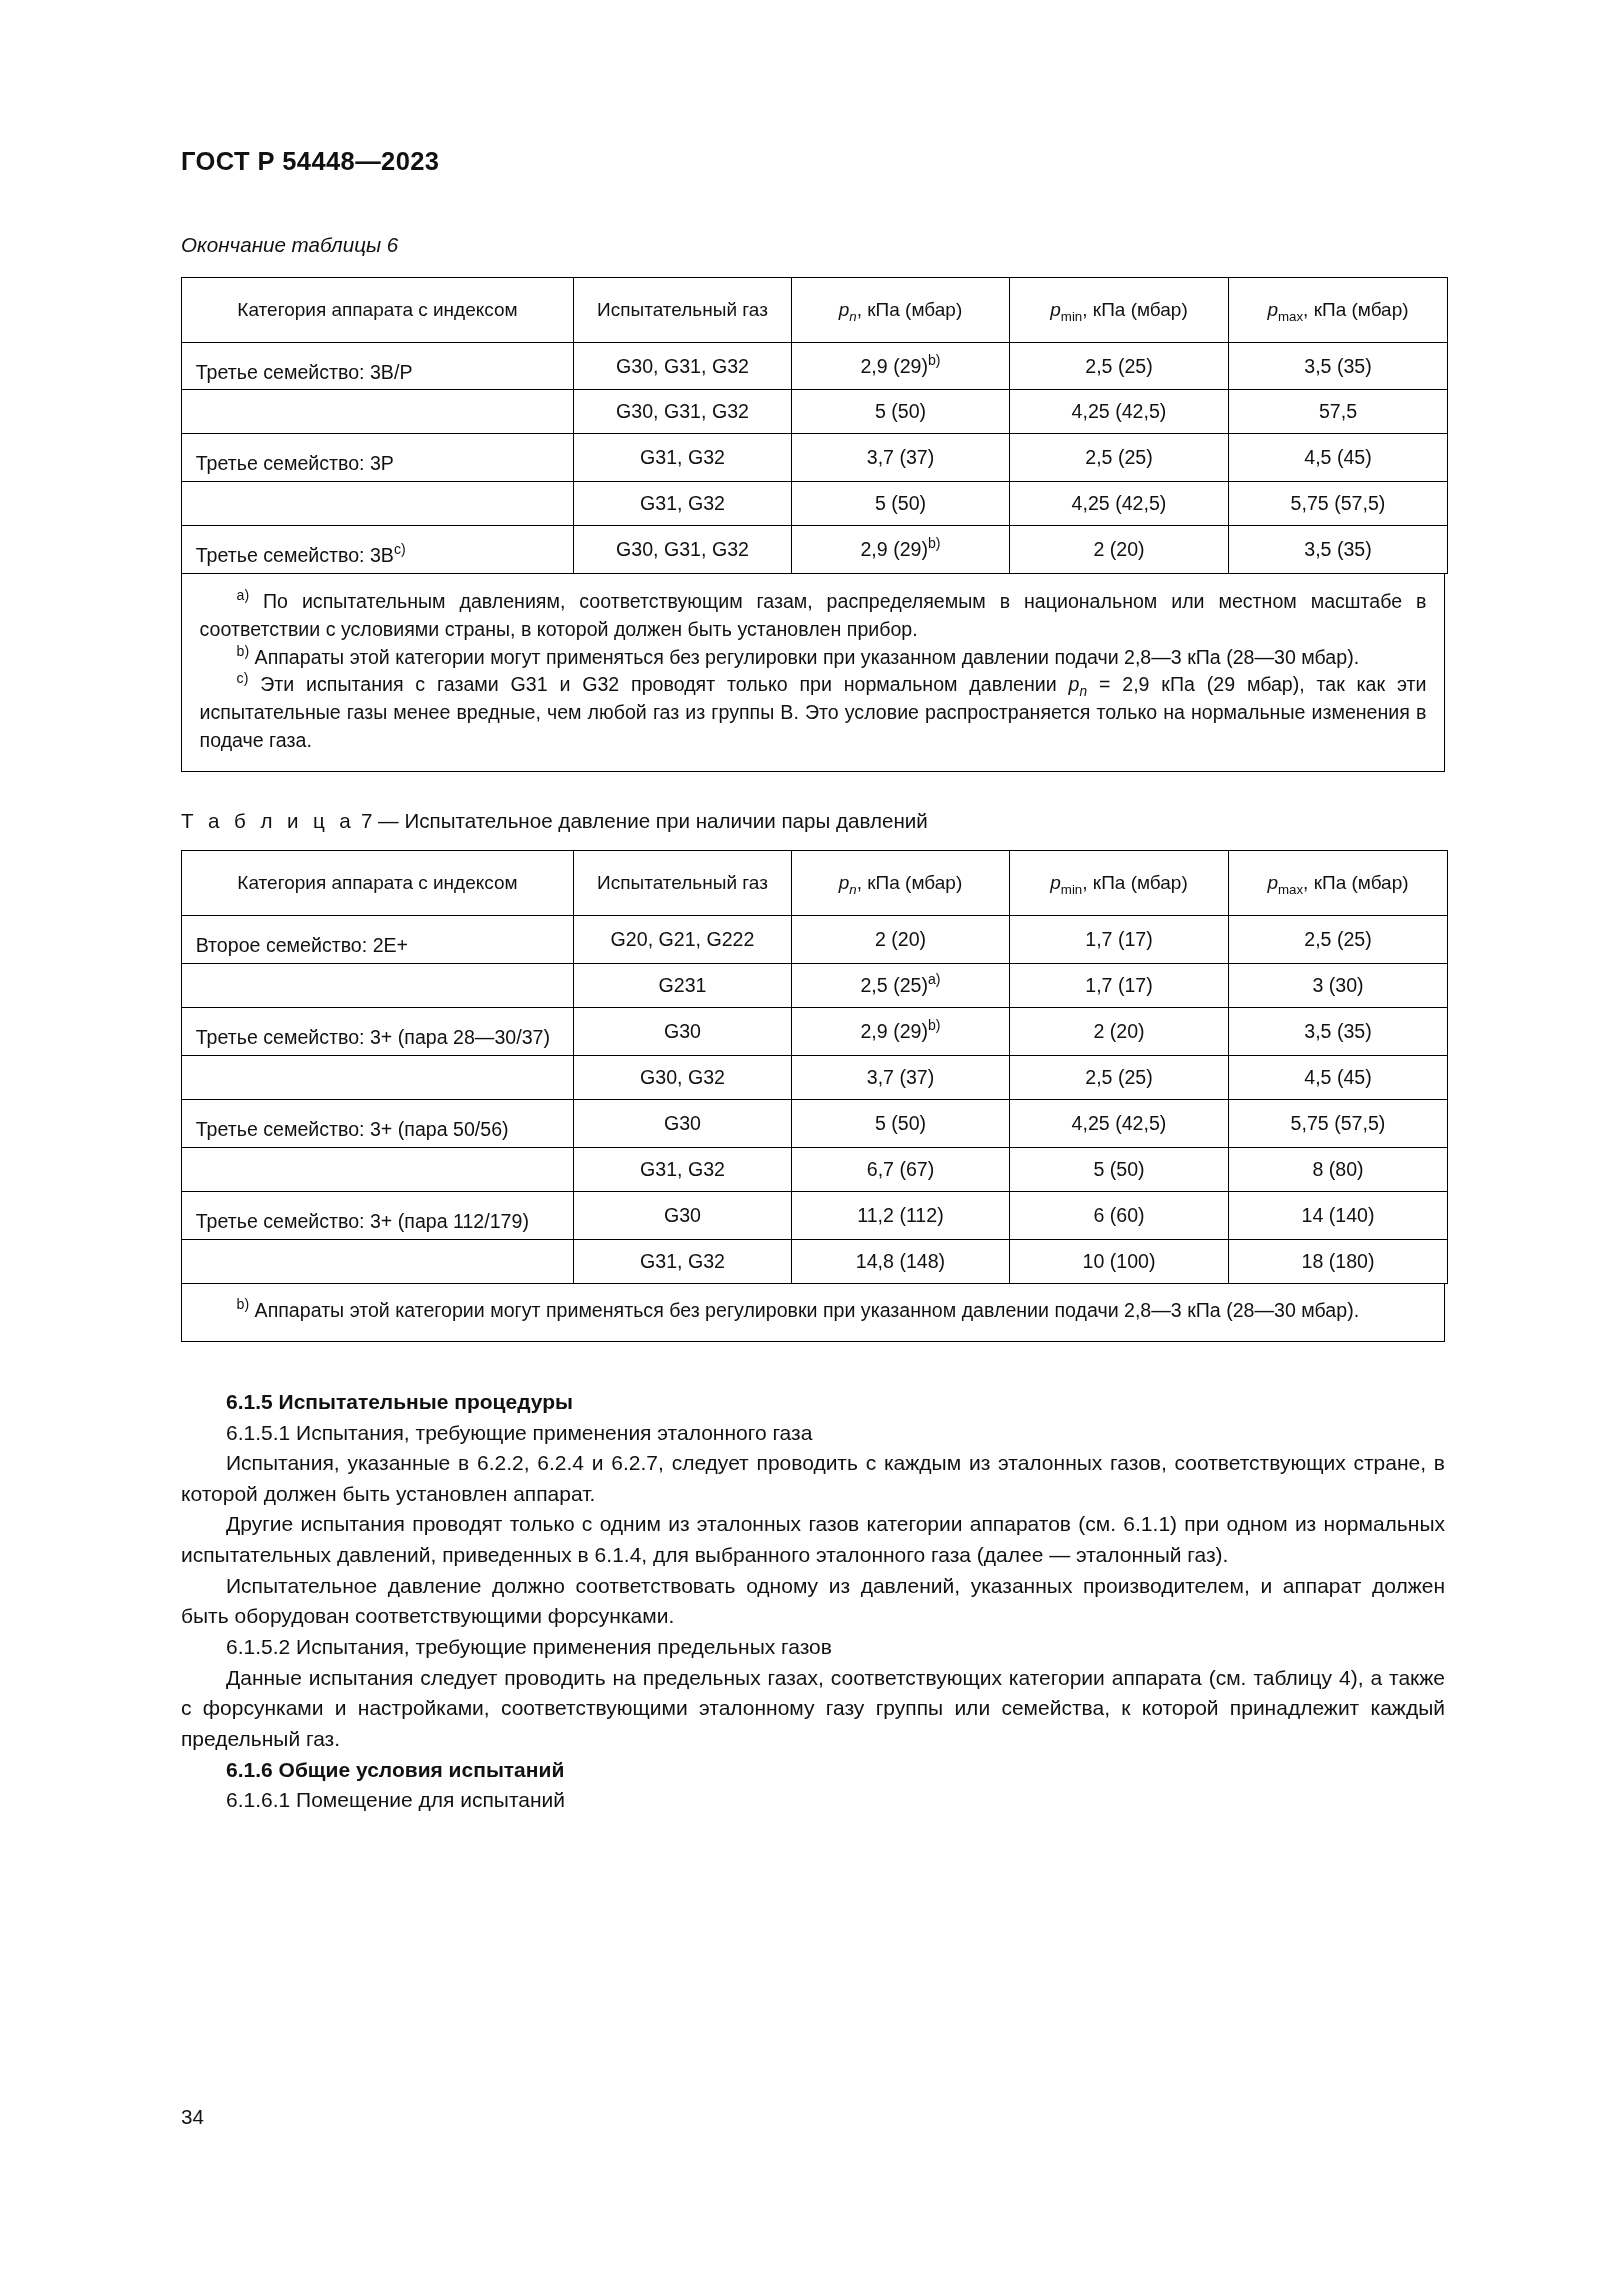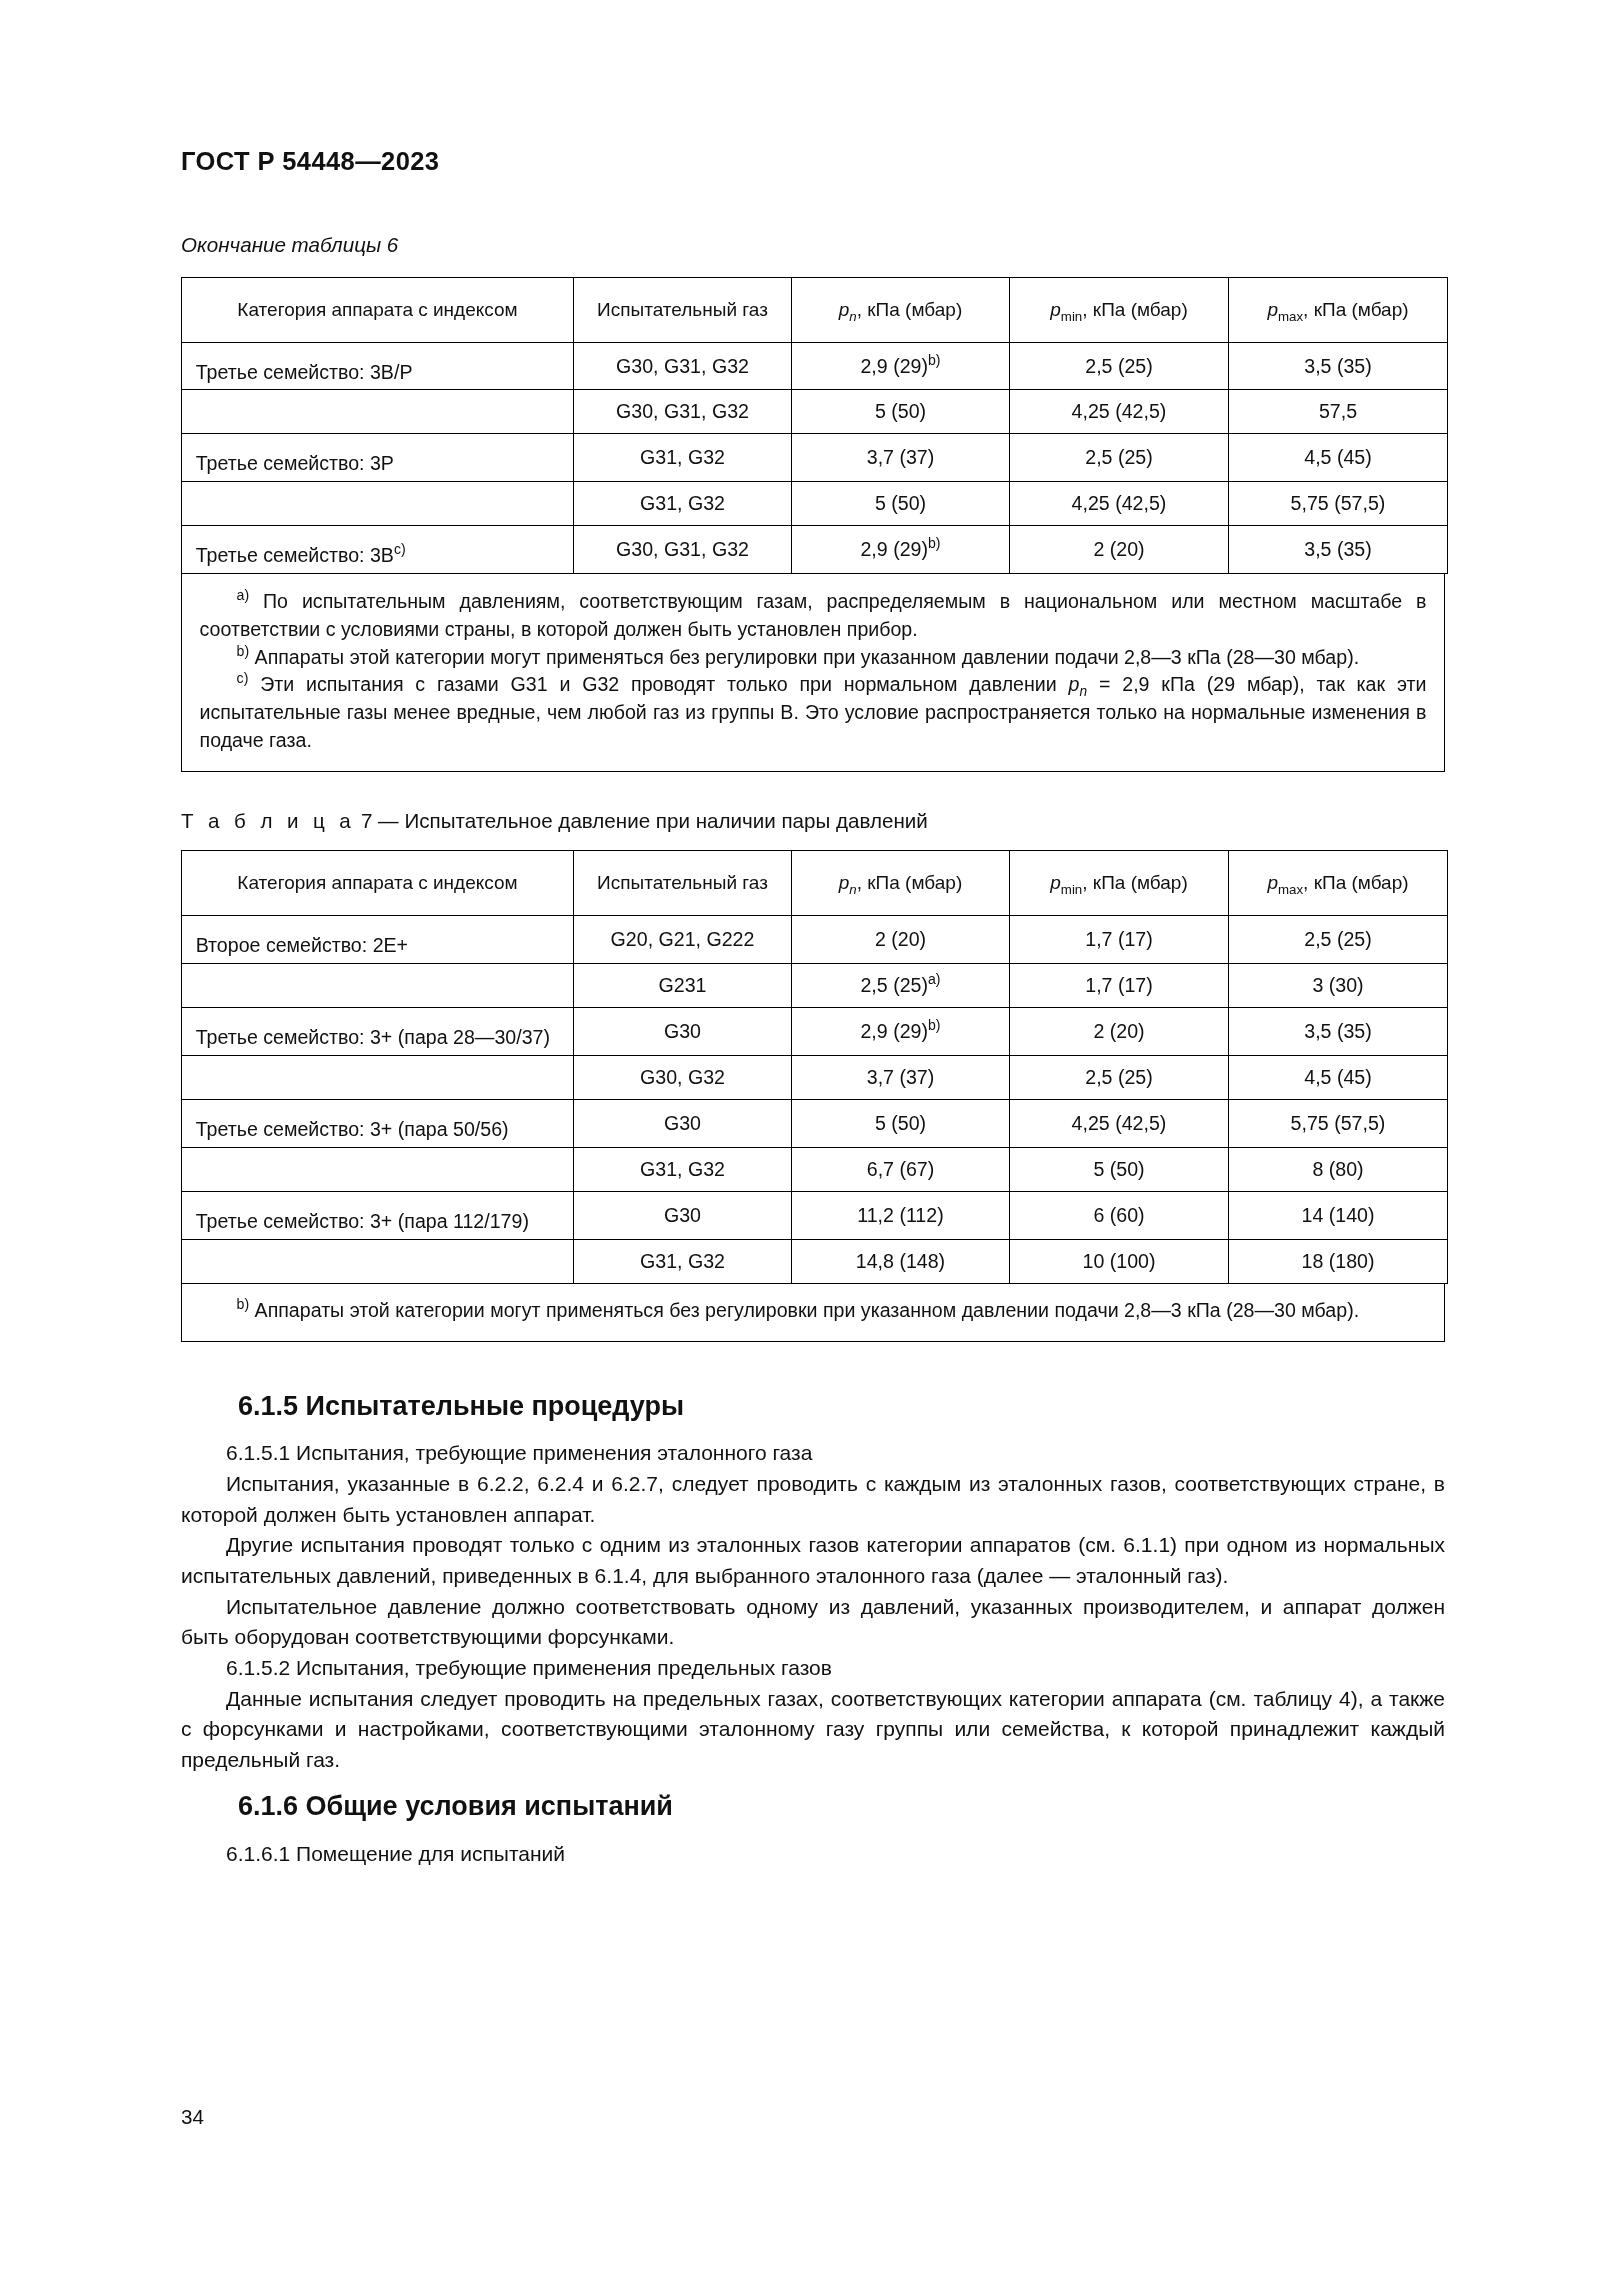--- a/index.html
+++ b/index.html
@@ -89,22 +89,22 @@
   i.var { font-style: italic; }
   .body-text {
     margin-top: 45px;
     font-size: 21px;
     line-height: 1.46;
     text-align: justify;
   }
   .body-text p { margin: 0; }
   .body-text p.ind { text-indent: 45px; }
   .body-text h4 {
-    margin: 12px;
-    font-size: 27px;
+    margin: 0;
+    font-size: 21px;
     font-weight: bold;
     text-indent: 45px;
   }
   .page-number {
     position: absolute;
     left: 181px;
     top: 2105px;
     font-size: 20.6px;
   }
 </style>

